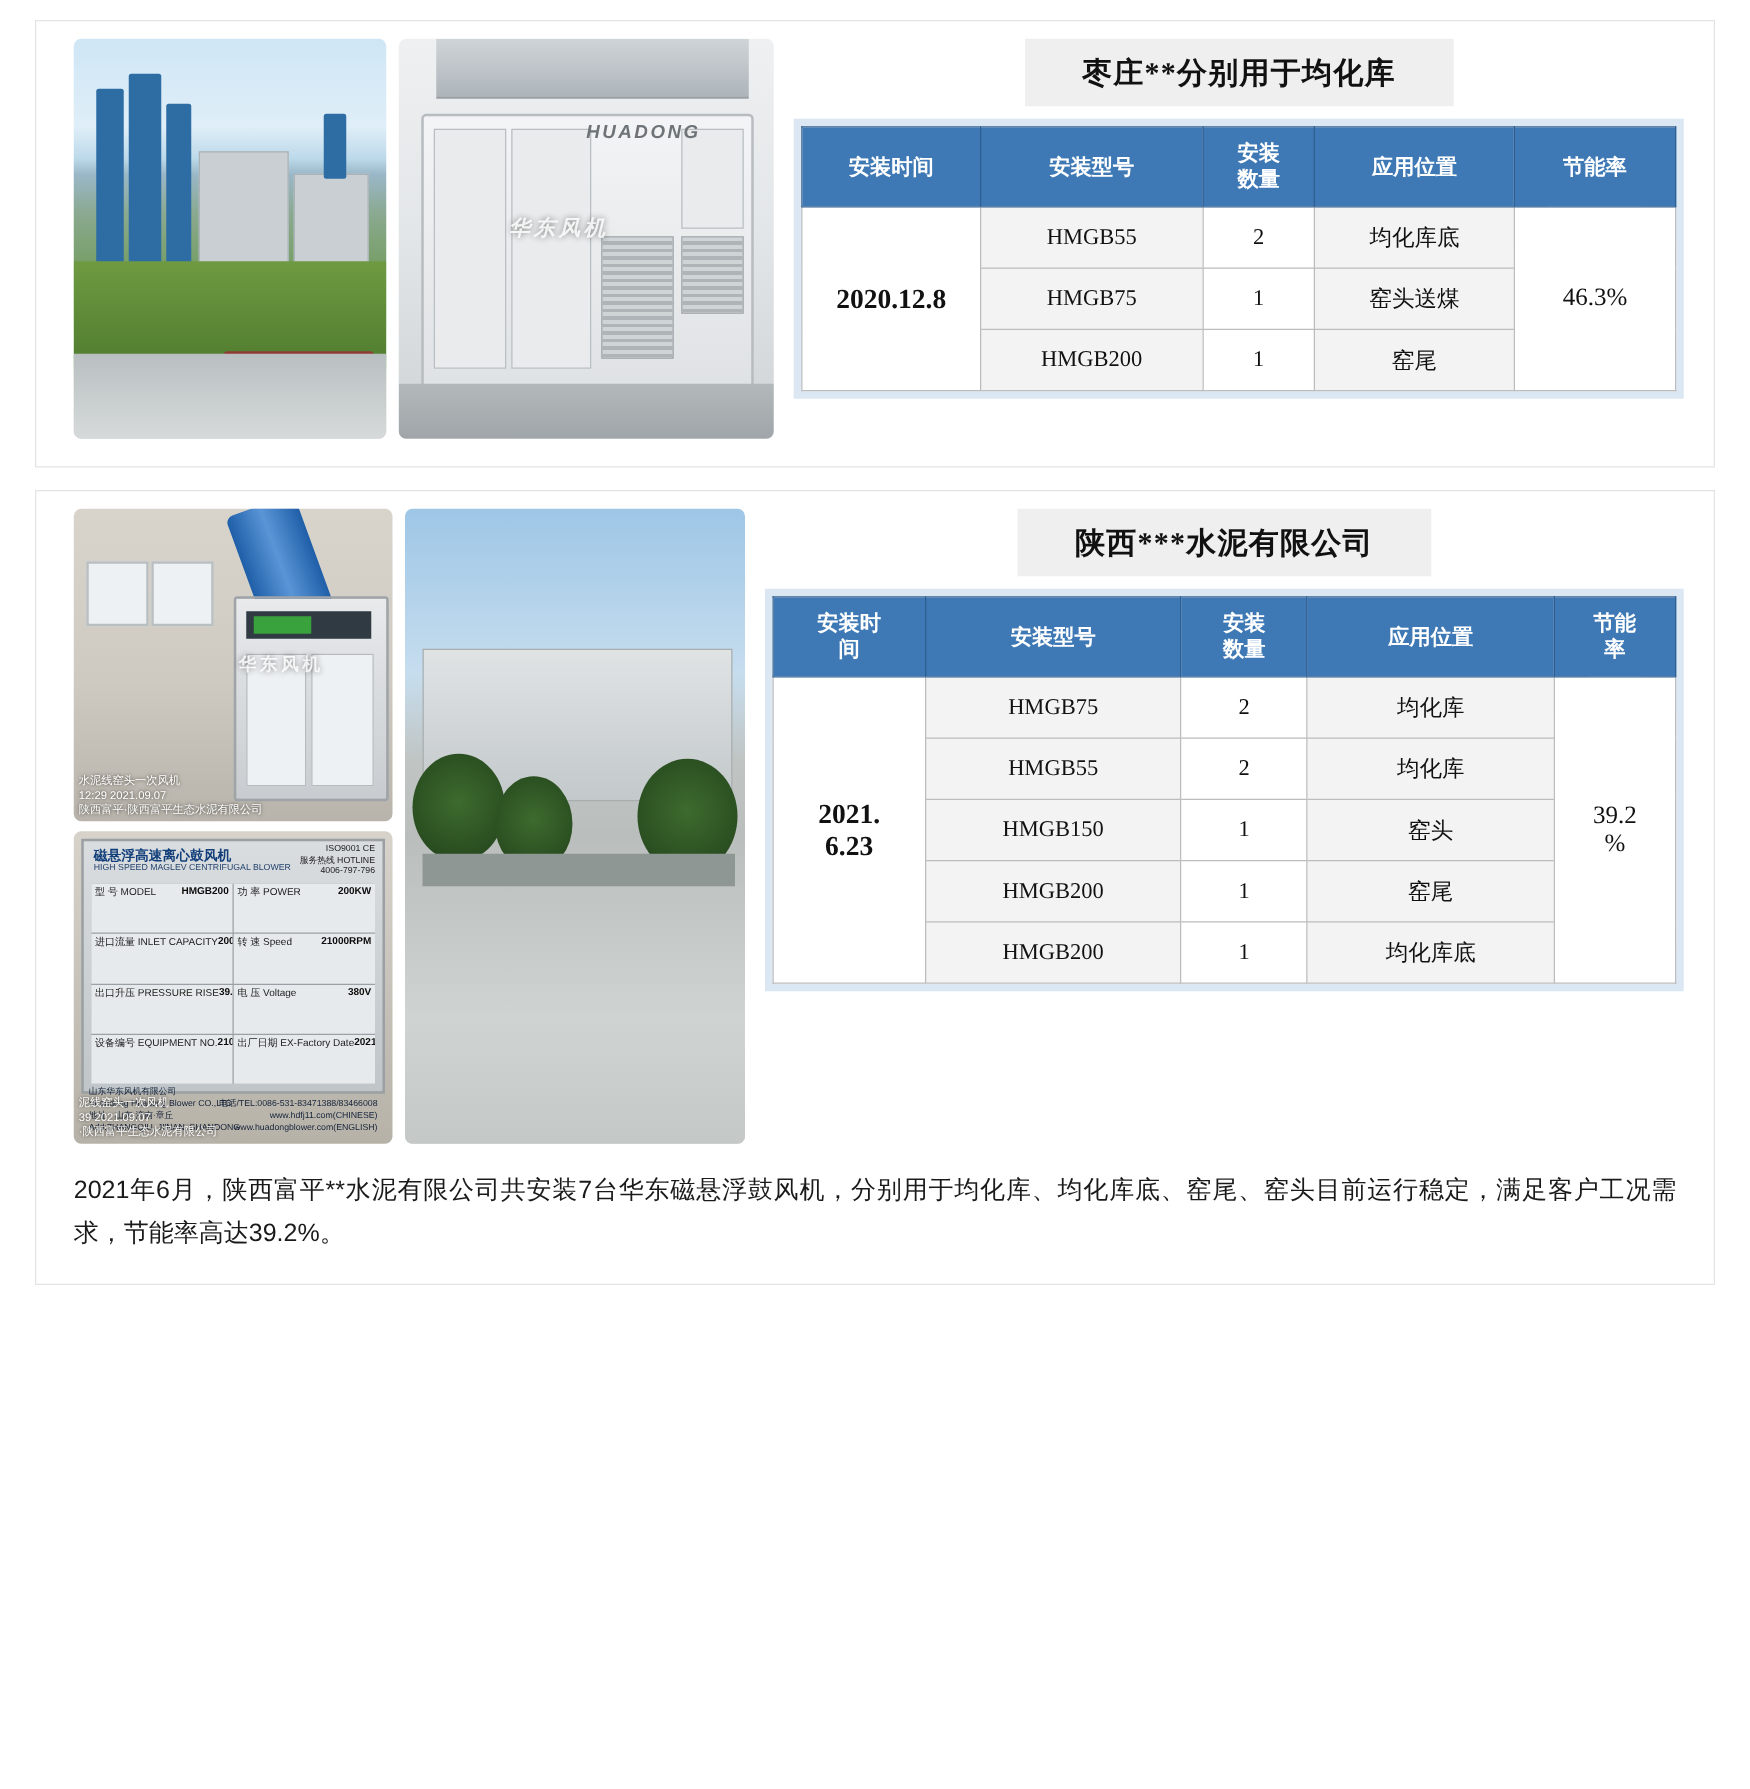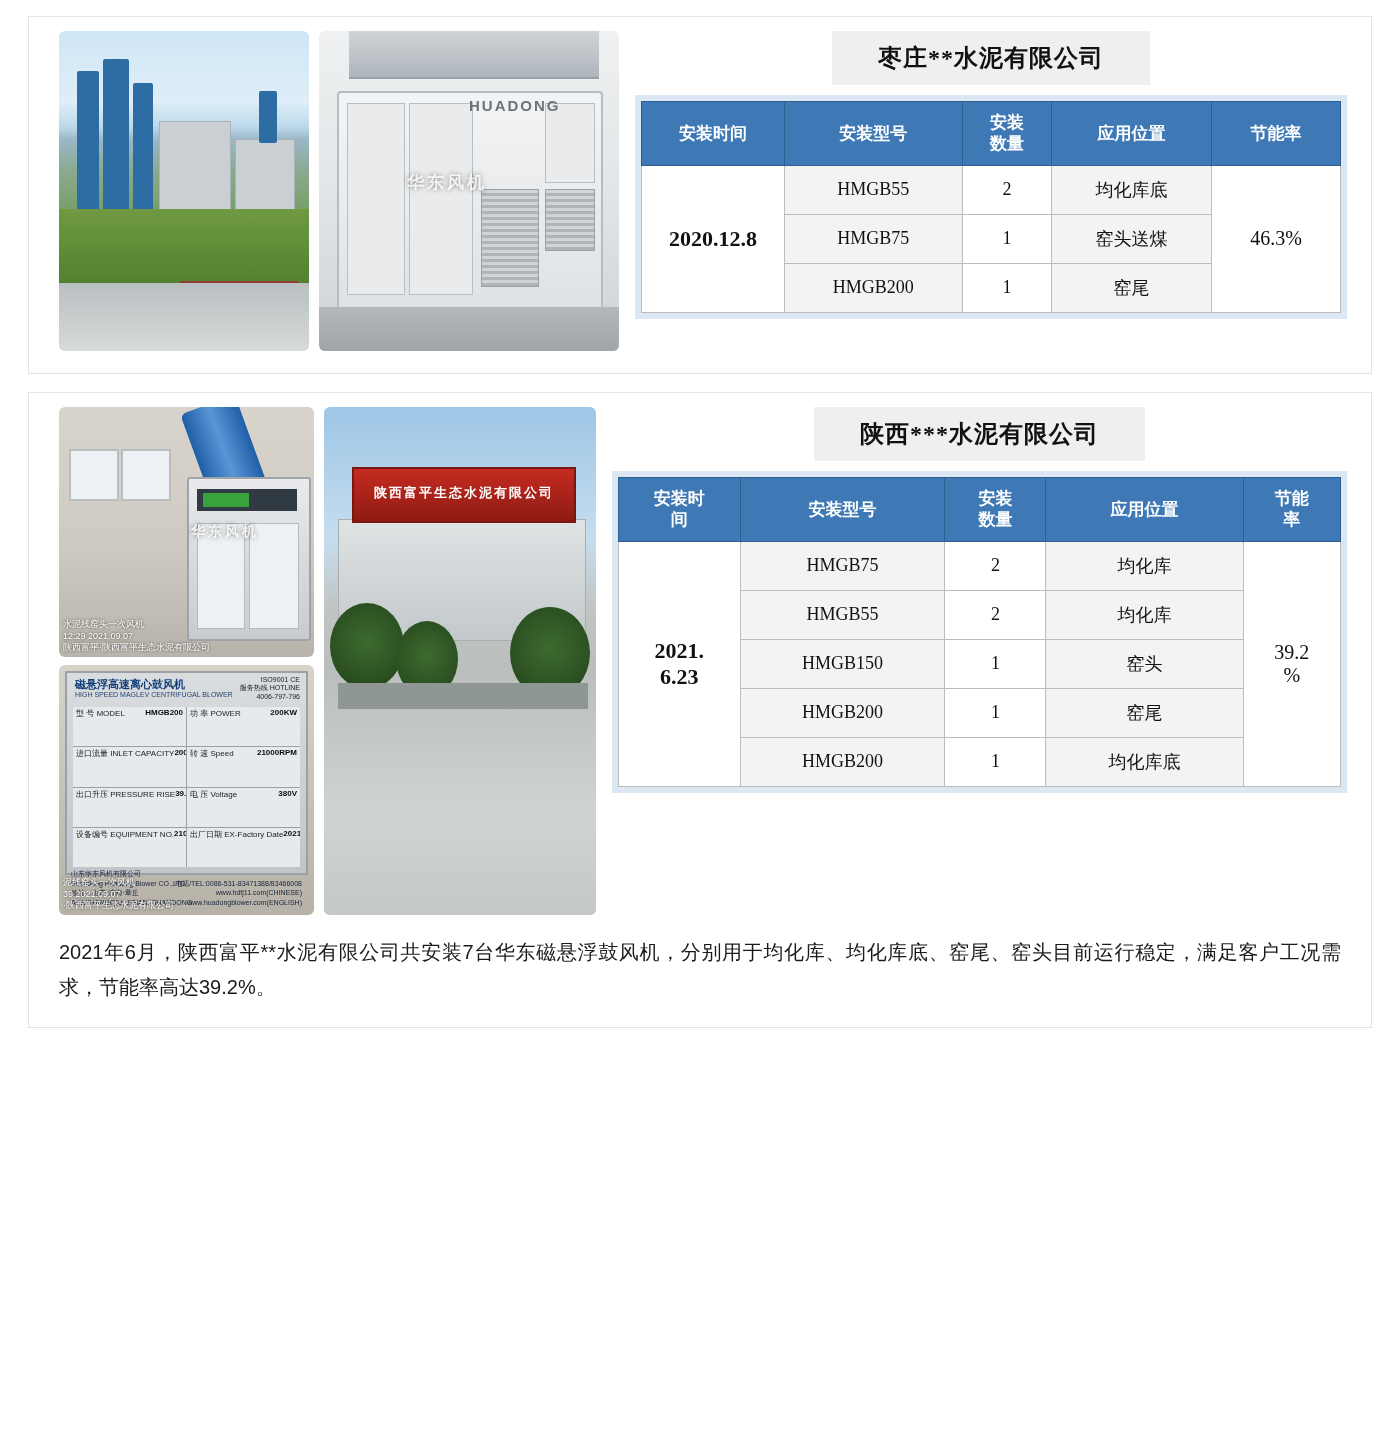--- a/index.html
+++ b/index.html
@@ -49,20 +49,21 @@
     letter-spacing: 1px;
     margin-bottom: 16px;
     align-self: center;
     font-family: "Liberation Serif", serif;
   }
 
   
   .collage1 {
     display: flex;
     gap: 10px;
+    font-style: italic;
   }
   .ph {
     position: relative;
     overflow: hidden;
     border-radius: 6px;
   }
   .ph-cap {
     position: absolute;
     left: 4px;
     bottom: 4px;
@@ -353,21 +354,21 @@
             </div>
             <div class="brand">HUADONG</div>
             <div class="wm" style="left:88px;top:140px;">华东风机</div>
             <div class="floor"></div>
           </div>
 
         </div>
       </div>
 
       <div class="table-col">
-        <div class="company-banner">枣庄**水泥有限公司</div>
+        <div class="company-banner">枣庄**分别用于均化库</div>
 
         <table class="spec t1">
           <thead>
             <tr>
               <th class="c1">安装时间</th>
               <th class="c2">安装型号</th>
               <th class="c3">安装<br>数量</th>
               <th class="c4">应用位置</th>
               <th class="c5">节能率</th>
             </tr>
@@ -483,21 +484,20 @@
                 <div>泥线窑头一次风机</div>
                 <div>39  2021.09.07</div>
                 <div>·陕西富平生态水泥有限公司</div>
               </div>
             </div>
 
           </div>
 
           <div class="ph street">
             <div class="bld"></div>
-            <div class="sign">陕西富平生态水泥有限公司</div>
             <div class="ground"></div>
             <div class="tree" style="left:6px;top:196px;width:74px;height:86px;"></div>
             <div class="tree" style="left:72px;top:214px;width:62px;height:76px;"></div>
             <div class="tree" style="left:186px;top:200px;width:80px;height:92px;"></div>
             <div style="position:absolute;left:14px;top:276px;width:250px;height:26px;background:#8e9794;"></div>
           </div>
 
         </div>
       </div>
 

